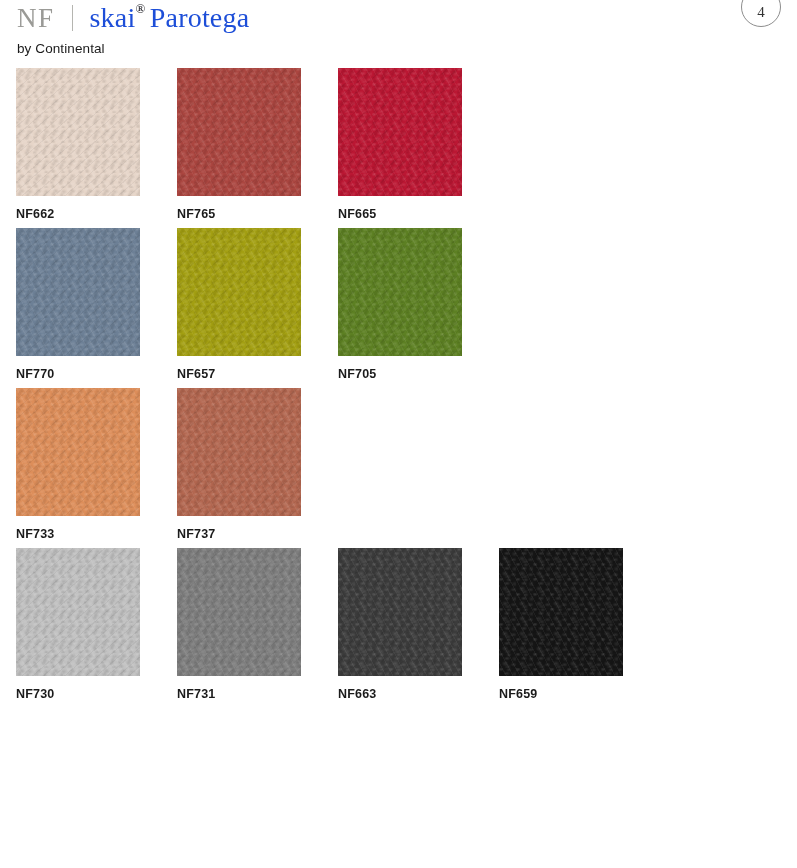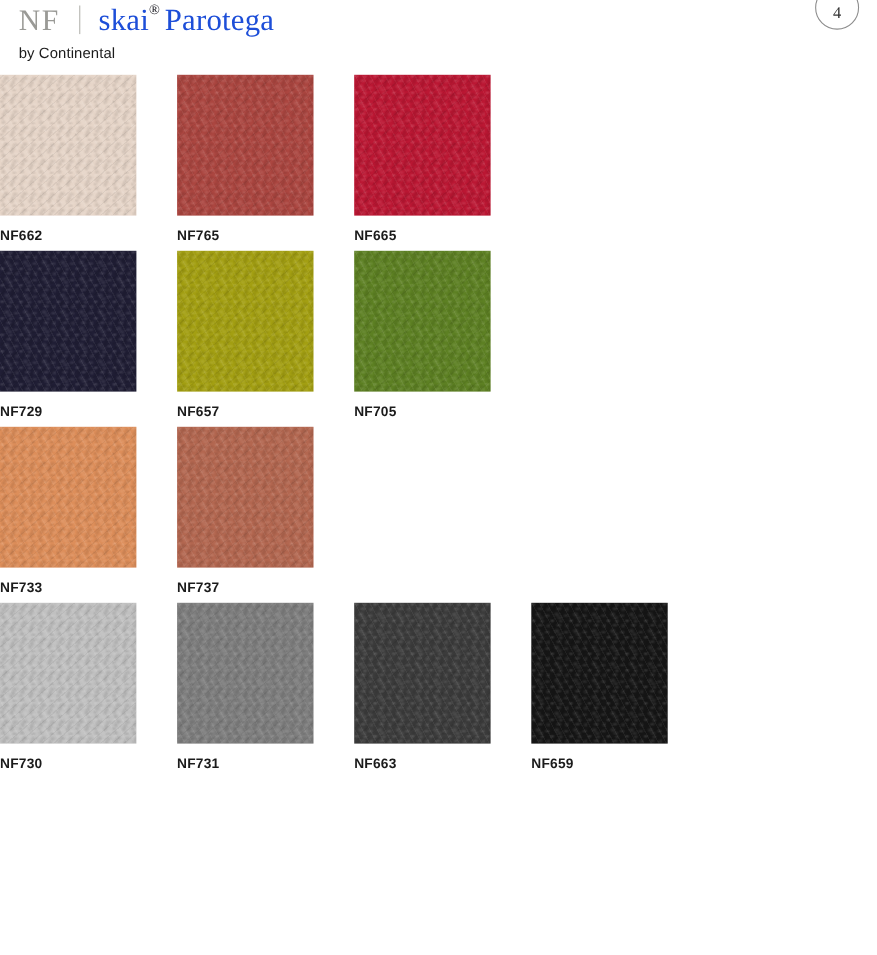--- a/index.html
+++ b/index.html
@@ -87,21 +87,21 @@
     font-family: "Liberation Serif", serif;
     font-size: 15px;
     color: #333;
     position: relative;
     top: 5px;
   }
 
   
   #grid {
     position: absolute;
-    left: 0;
+    left: 16px;
     top: 68px;
     width: 636px;
   }
   .swatch-row {
     display: flex;
     height: 160px;
   }
   .swatch-cell {
     width: 124px;
     margin-right: 37px;
@@ -197,22 +197,22 @@
         <div class="swatch-chip"></div>
         <div class="swatch-label"></div>
       </div>
       <div class="swatch-cell empty">
         <div class="swatch-chip"></div>
         <div class="swatch-label"></div>
       </div>
     </div>
     <div class="swatch-row">
       <div class="swatch-cell">
-        <div class="swatch-chip" style="background-color: rgb(32, 30, 53);"></div>
-        <div class="swatch-label">NF729</div>
+        <div class="swatch-chip" style="background-color: rgb(109, 128, 150);"></div>
+        <div class="swatch-label">NF770</div>
       </div>
       <div class="swatch-cell">
         <div class="swatch-chip" style="background-color: rgb(163, 159, 18);"></div>
         <div class="swatch-label">NF657</div>
       </div>
       <div class="swatch-cell">
         <div class="swatch-chip" style="background-color: rgb(93, 128, 35);"></div>
         <div class="swatch-label">NF705</div>
       </div>
     </div>

